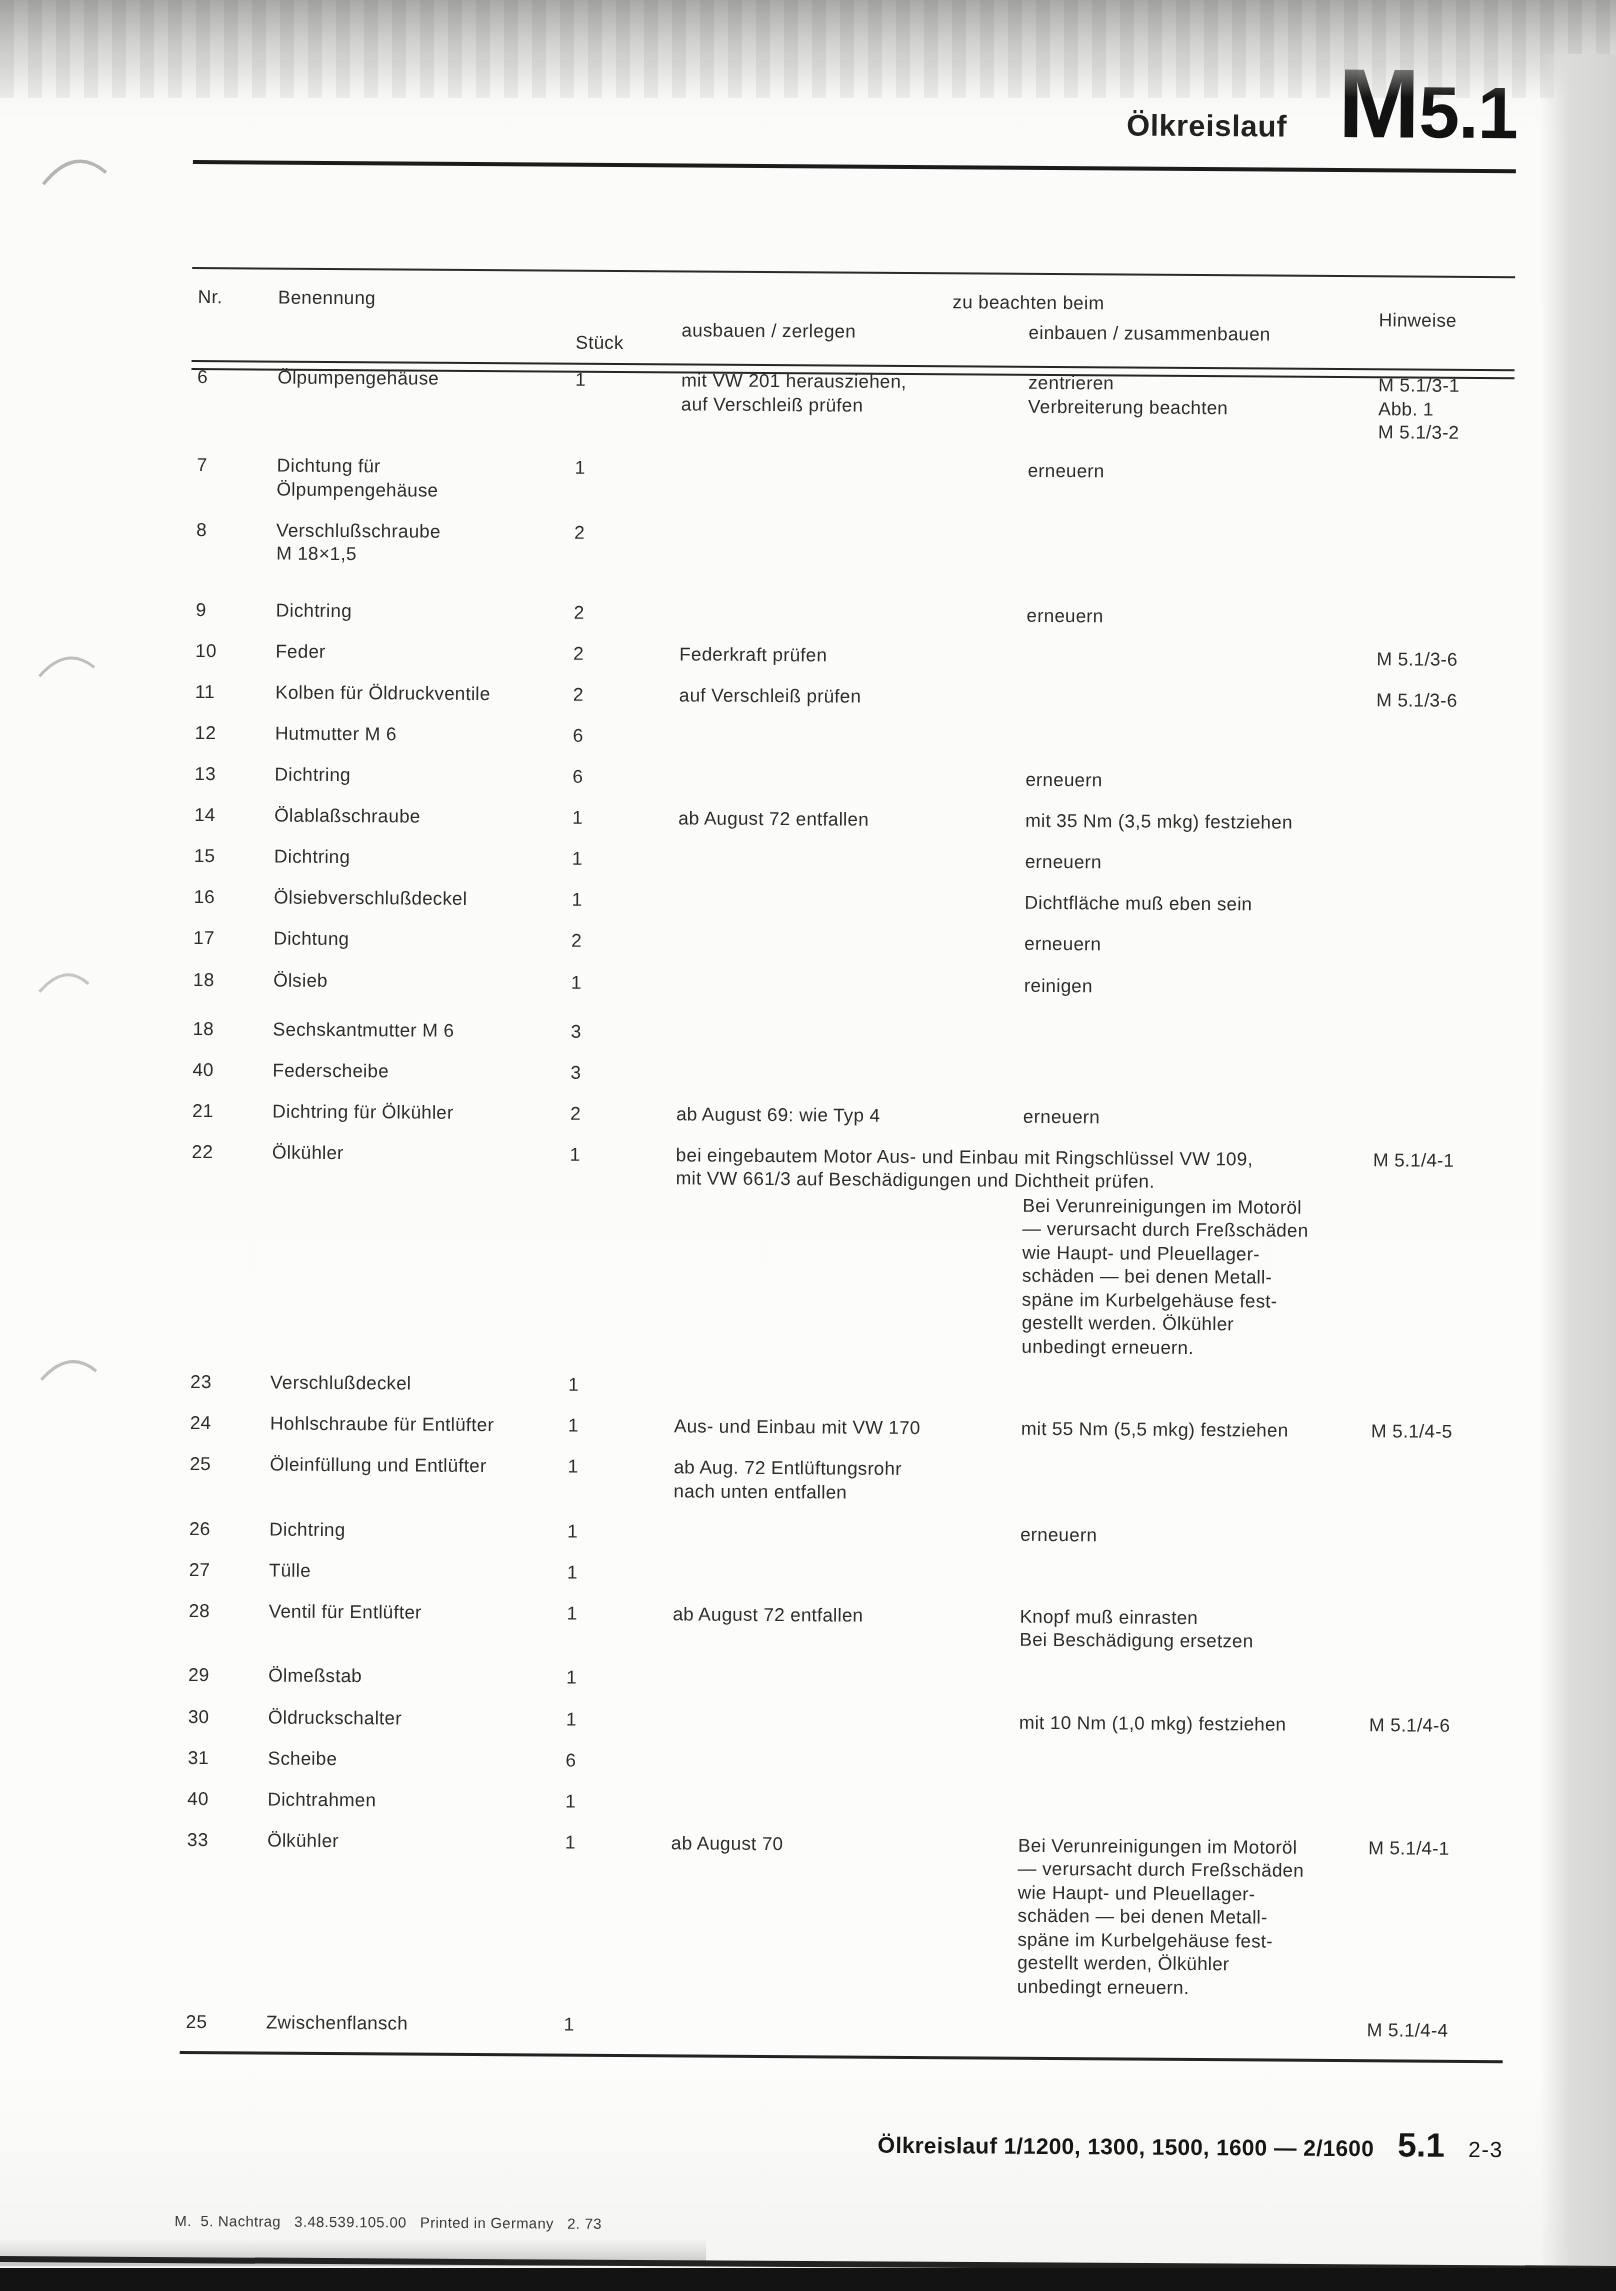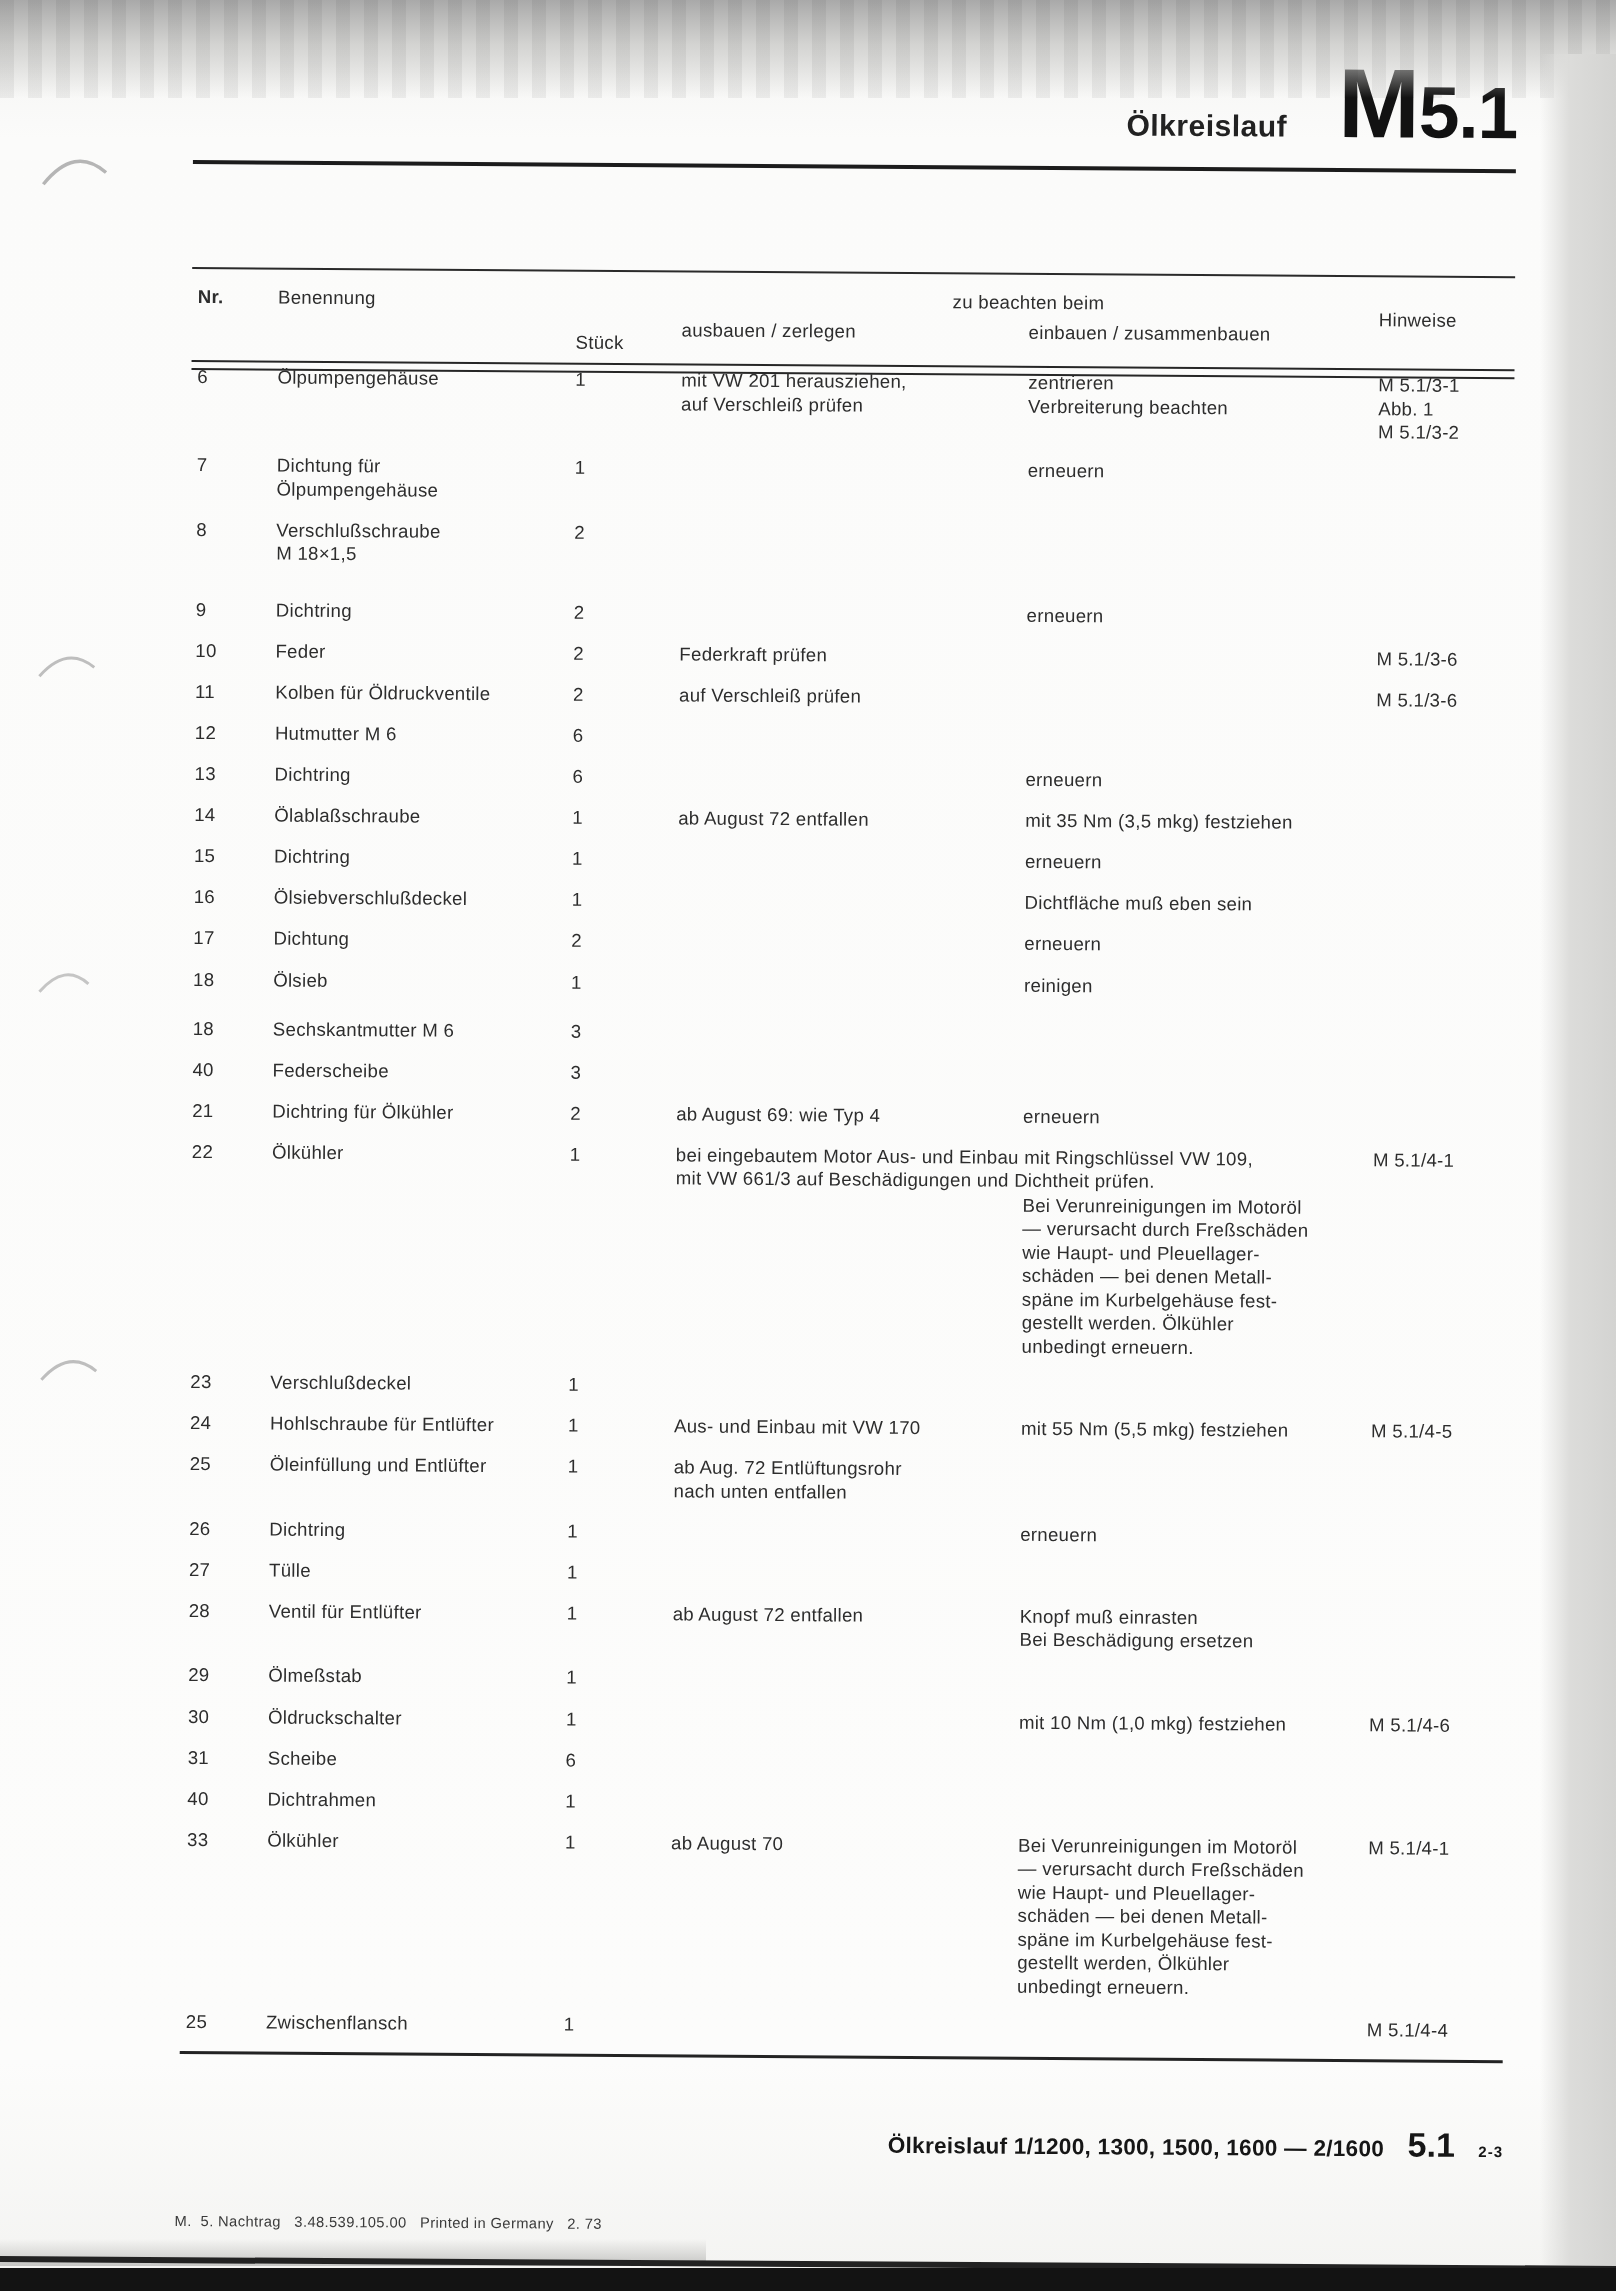--- a/index.html
+++ b/index.html
@@ -33,21 +33,21 @@
   .code-letter{font-size:98px;font-weight:bold;letter-spacing:-3.9px;line-height:1;}
   .code-number{font-size:73px;font-weight:bold;letter-spacing:-1px;line-height:1;}
   .title-rule{position:absolute;top:160px;left:192px;width:1323px;height:3.9px;background:#1c1c1c;}
   
   .thead{position:absolute;top:267px;left:192px;width:1323px;}
   .rule{height:2px;background:#2a2a2a;}
   .rule-double{height:5.9px;border-top:2px solid #262626;border-bottom:2px solid #262626;}
   .head-grid{display:grid;grid-template-columns:86px 292px 108px 347px 354px 136px;
     padding:16.7px 0 9.8px 0;font-size:18.6px;letter-spacing:0.3px;}
   .hcell{line-height:21.6px;}
-  .h-nr{grid-column:1;padding-left:5.9px;font-weight:bold;}
+  .h-nr{grid-column:1;padding-left:5.9px;}
   .h-ben{grid-column:2;}
   .h-stk{grid-column:3;padding-left:5.9px;padding-top:6.9px;margin-top:36px;}
   .h-beachten{grid-column:4 / 6;}
   .beachten-top{text-align:center;margin-bottom:8.8px;}
   .beachten-sub{display:grid;grid-template-columns:347px 354px;}
   .beachten-sub .hcell{padding-left:3.9px;}
   .h-hin{grid-column:6;padding-top:15.7px;}
   .rows{position:absolute;top:365px;left:192px;width:1323px;}
   .row{display:grid;grid-template-columns:86px 292px 108px 347px 354px 136px;
     align-items:start;margin-bottom:17.6px;font-size:18.6px;letter-spacing:0.3px;}
@@ -61,21 +61,21 @@
   .row.wide .cell-aus{grid-column:4 / 6;}
   .row.wide .cell-ein{grid-row:2;grid-column:5;margin-top:1px;}
   .row:nth-child(3){margin-bottom:33px;}   
   .row:nth-child(13){margin-bottom:25.5px;}  
   .bottom-rule{margin-top:5.9px;height:2.9px;background:#232323;}
   
   .page-footer{position:absolute;top:2117px;left:191px;width:1325px;
     display:flex;justify-content:flex-end;align-items:baseline;gap:23.5px;color:#161616;}
   .footer-line{font-size:22.5px;font-weight:bold;letter-spacing:0.3px;}
   .footer-code{font-size:34px;font-weight:bold;}
-  .footer-page{font-size:15px;font-weight:bold;letter-spacing:1px;}
+  .footer-page{font-size:22px;font-weight:normal;letter-spacing:1px;}
   .imprint{position:absolute;top:2213px;left:188px;font-size:14.7px;color:#3a3a3a;
     letter-spacing:0.4px;white-space:pre;}
 </style>
 </head>
 <body>
 
 <div class="paper"></div>
 
 <svg class="arcs" width="216" height="1470" viewBox="0 0 220 1500">
   <path d="M 44 188 Q 76 148 108 176" fill="none" stroke="#9e9e9e" stroke-width="3.5" opacity="0.75"></path>

